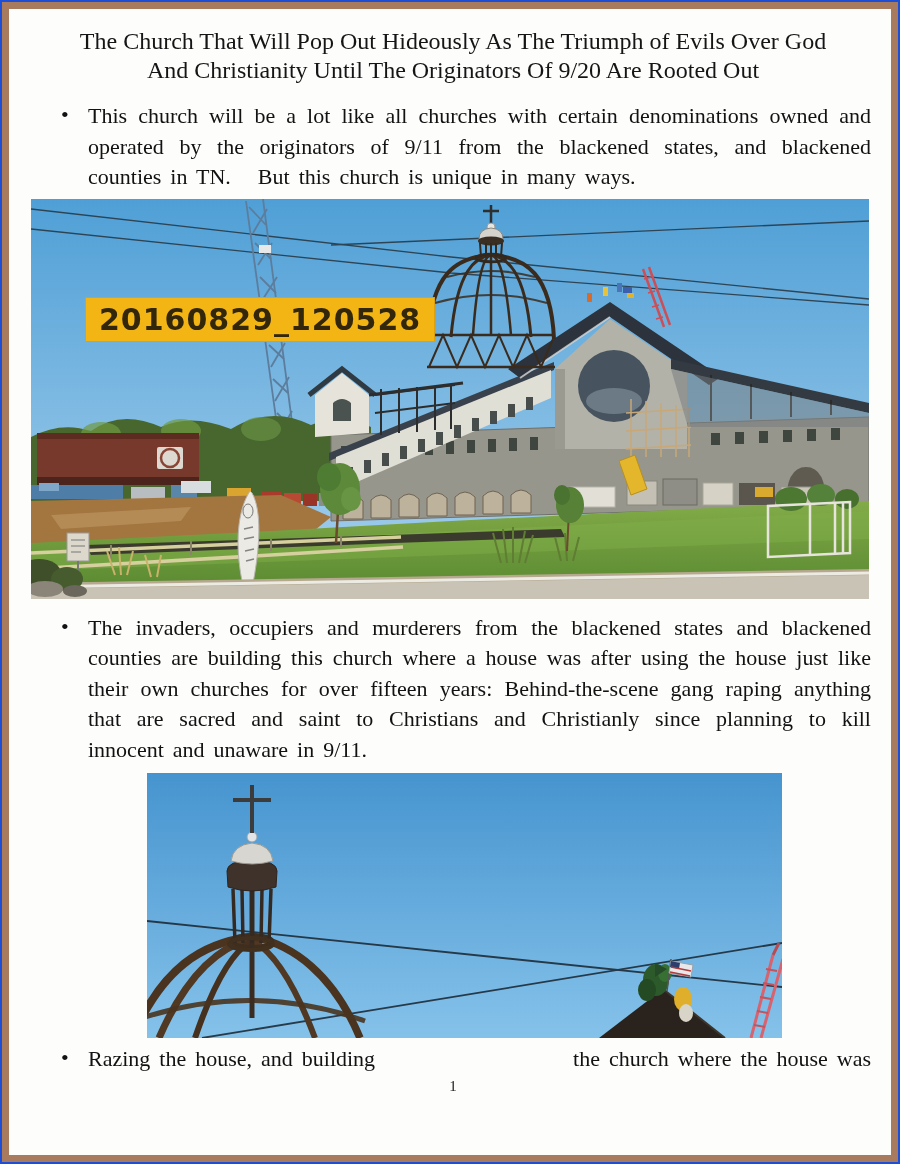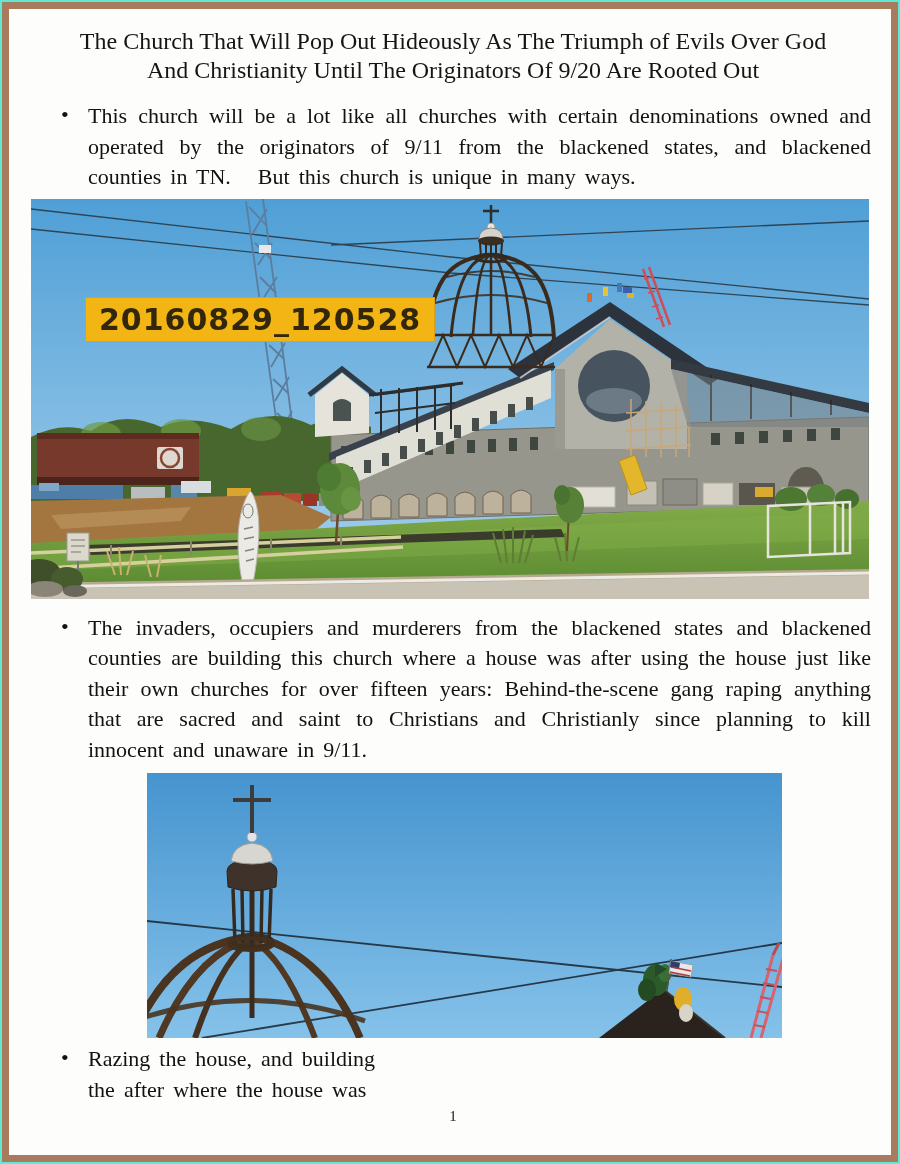--- a/index.html
+++ b/index.html
@@ -1,26 +1,26 @@
 <!DOCTYPE html>
 <html><head>
 <meta charset="utf-8">
 <style>
   html,body{margin:0;padding:0;background:#ffffff;}
-  .stage{position:relative;width:900px;height:1164px;background:#5eead4;overflow:hidden;}
+  .stage{position:relative;width:900px;height:1164px;background:#1d4ed8;overflow:hidden;}
   .page{position:absolute;left:2px;top:2px;right:2px;bottom:2px;border:7px solid #a87b5f;
         background:#fdfdfc;box-sizing:border-box;padding:18px 20px 0 26px;overflow:hidden;}
   .title{font:24px/29px "Liberation Serif", serif;color:#151515;text-align:center;margin-bottom:16px;}
   .title span{display:block;}
   .bullet{position:relative;padding-left:53px;font:22px/30.5px "Liberation Serif", serif;color:#121212;
           text-align:justify;word-spacing:3.5px;}
   .bullet .dot{position:absolute;left:26px;top:-1px;font-size:22px;}
   .b2{margin-top:14px;}
   .b3{margin-top:6px;}
-  .b3-line{display:flex;justify-content:space-between;flex-direction:column;}
+  .b3-line{display:flex;justify-content:space-between;}
   figure{margin:0;padding:0;}
   .photo1{position:relative;width:838px;height:400px;margin:6px 12px 0 -4px;}
   .photo2{position:relative;width:635px;height:265px;margin:8px 0 0 112px;}
   .photo1 svg,.photo2 svg{display:block;width:100%;height:100%;}
   .stamp{position:absolute;left:54px;top:98px;background:#f3b513;border:1px solid #dfa00e;
          color:#32270a;font:bold 30px/43px "DejaVu Sans", sans-serif;padding:0 13px;letter-spacing:1px;}
   .pagenum{text-align:center;font:15px/18px "Liberation Serif", serif;color:#222;margin-top:2px;}
 </style>
 </head>
 <body>
@@ -310,20 +310,20 @@
         <path d="M607,252 L618,254 M610,238 L621,240 M613,224 L624,226 M616,210 L627,212 M619,196 L630,198" stroke="#c05560" stroke-width="2"></path>
         <path d="M626,182 L632,170" stroke="#b84a52" stroke-width="3"></path>
       </g>
     </svg>
   </figure>
 
   <div class="bullet b3">
     <span class="dot">•</span>
     <span class="b3-line">
       <span>Razing the house, and building</span>
-      <span>the after where the house was</span>
+      <span>the church where the house was</span>
     </span>
   </div>
 
   <div class="pagenum">1</div>
 
  </div>
 </div>
 
 </body></html>

